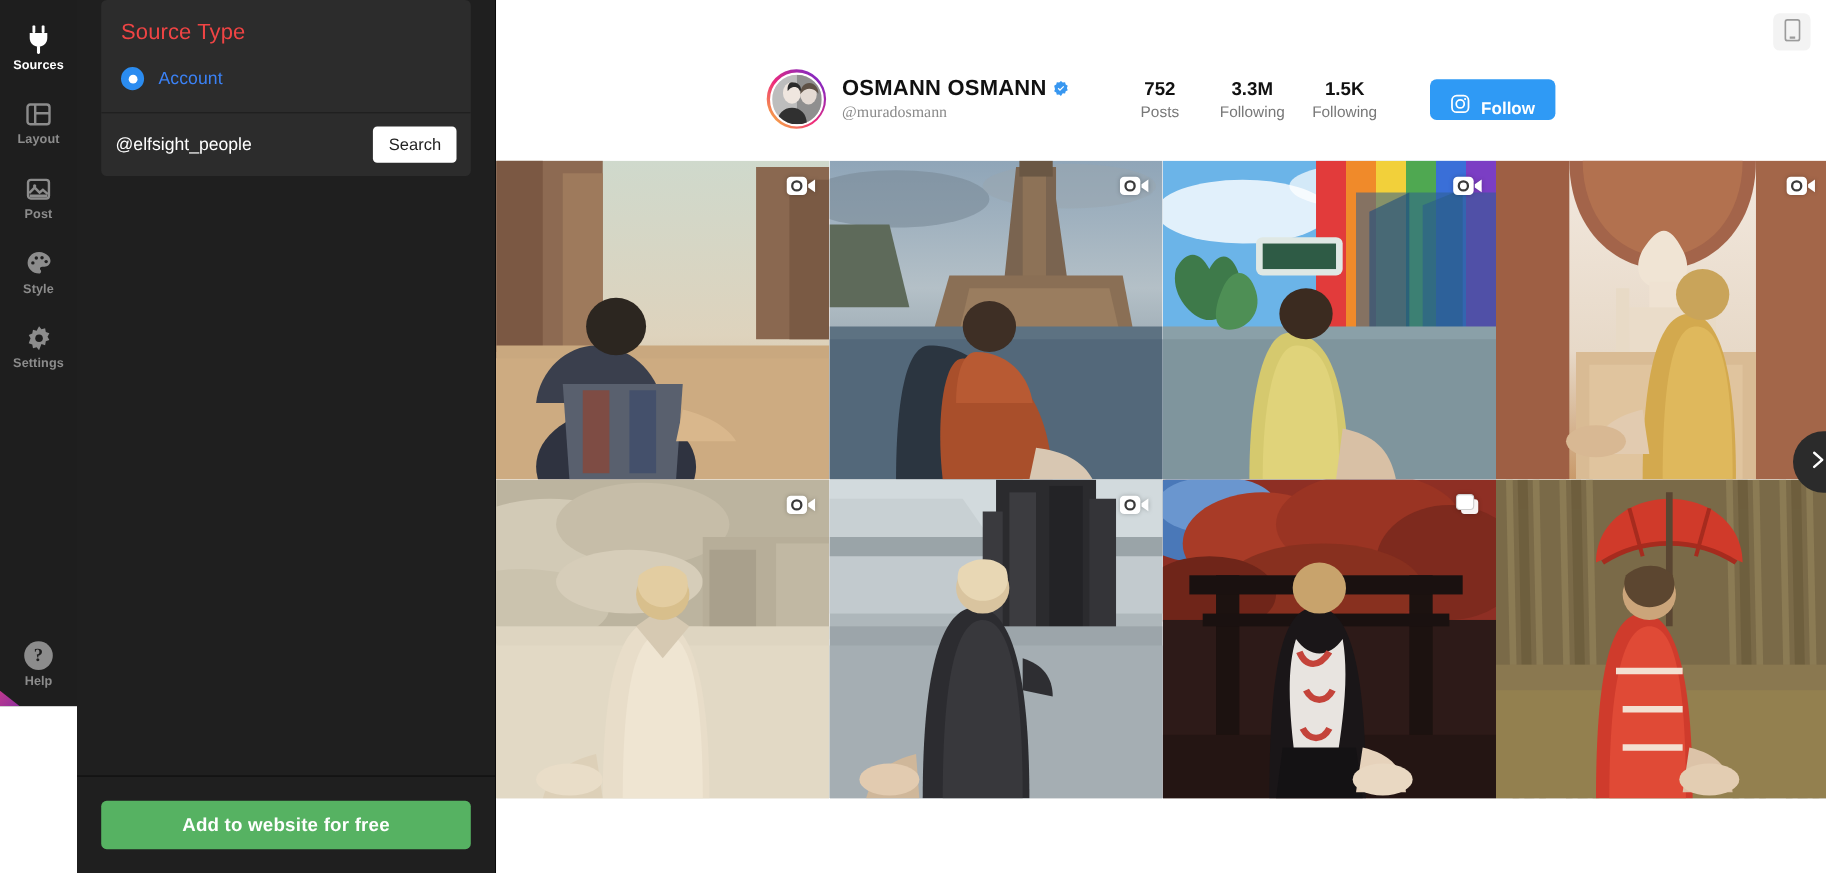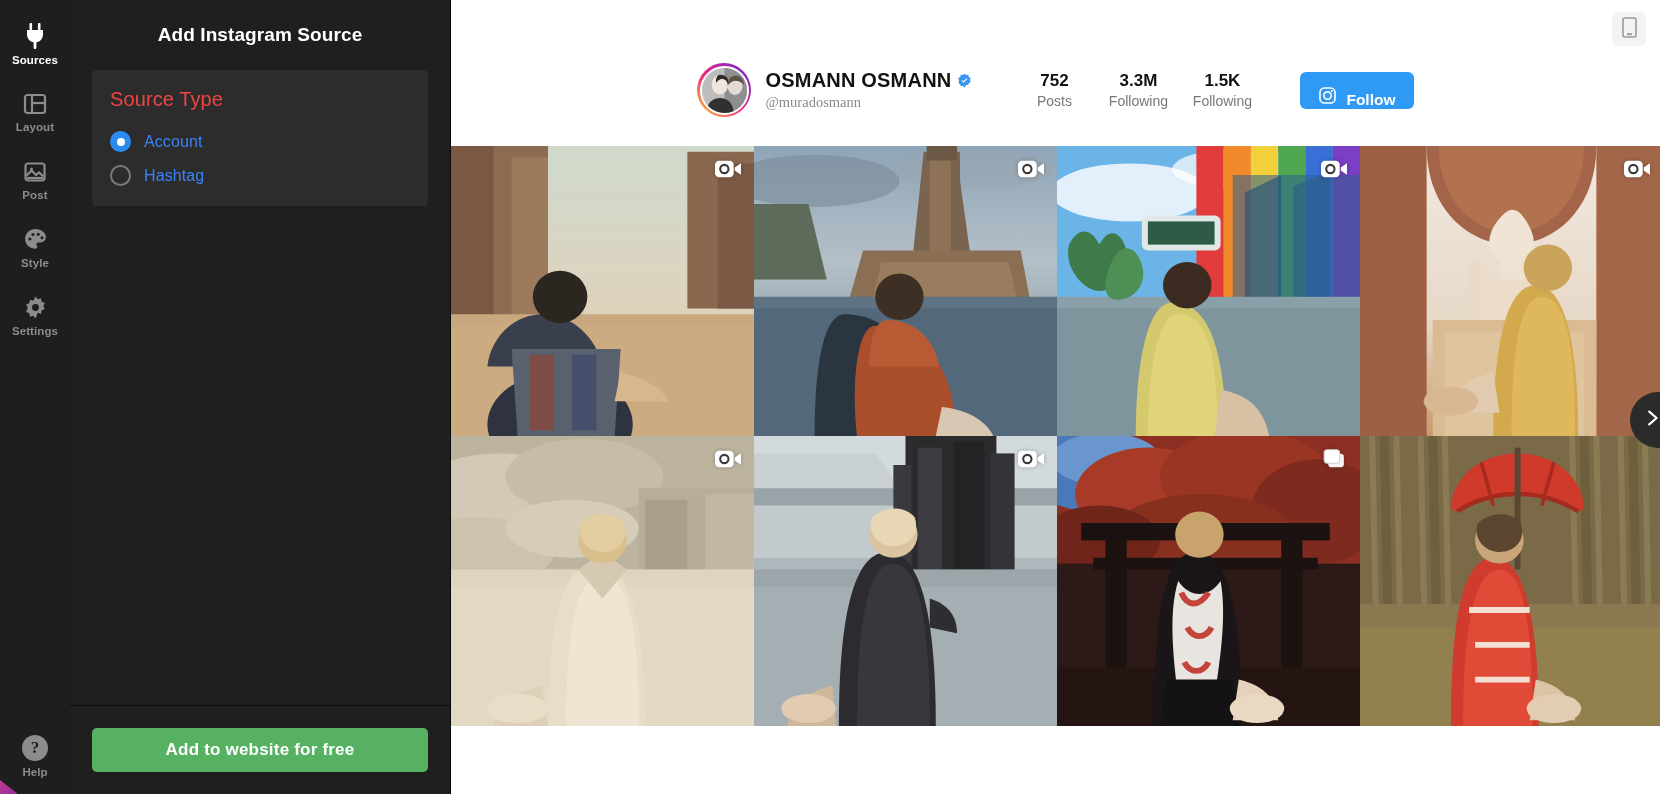--- a/index.html
+++ b/index.html
@@ -6,21 +6,21 @@
   html, body {
     width: 1660px; height: 794px;
     overflow: hidden;
     font-family: "Liberation Sans", sans-serif;
     background: #ffffff;
   }
   .app { position: relative; width: 1660px; height: 794px; display: flex; }
 
   
   .rail {
-    width: 70px; height: 794px;
+    width: 70px; height: 642px;
     background: #1e1e1e;
     flex: 0 0 70px;
     position: relative;
     display: flex; flex-direction: column;
     align-items: center;
     padding-top: 10px;
   }
   .rail-item {
     width: 70px; height: 68px;
     display: flex; flex-direction: column;
@@ -273,40 +273,39 @@
 
     <div class="rail-help">
       <span class="help-circle">?</span>
       <span class="ri-label">Help</span>
     </div>
 
     <div class="rail-corner"></div>
   </div>
 
   <div class="panel">
-    <div class="panel-title">Add Instagram Source</div>
 
     <div class="panel-body">
       <div class="card">
         <div class="card-section">
           <div class="field-label">Source Type</div>
 
           <div class="radio-row">
             <span class="radio checked"></span>
             <span class="radio-label">Account</span>
           </div>
 
-          <div class="radio-row">
-            <span class="radio"></span>
-            <span class="radio-label">Hashtag</span>
-          </div>
         </div>
 
         <div class="card-divider"></div>
 
+        <div class="search-row">
+          <input class="search-input" type="text" value="@elfsight_people" style="">
+          <button class="search-btn">Search</button>
+        </div>
       </div>
     </div>
 
     <div class="panel-footer">
       <button class="cta">Add to website for free</button>
     </div>
   </div>
 
   <div class="preview">
 

